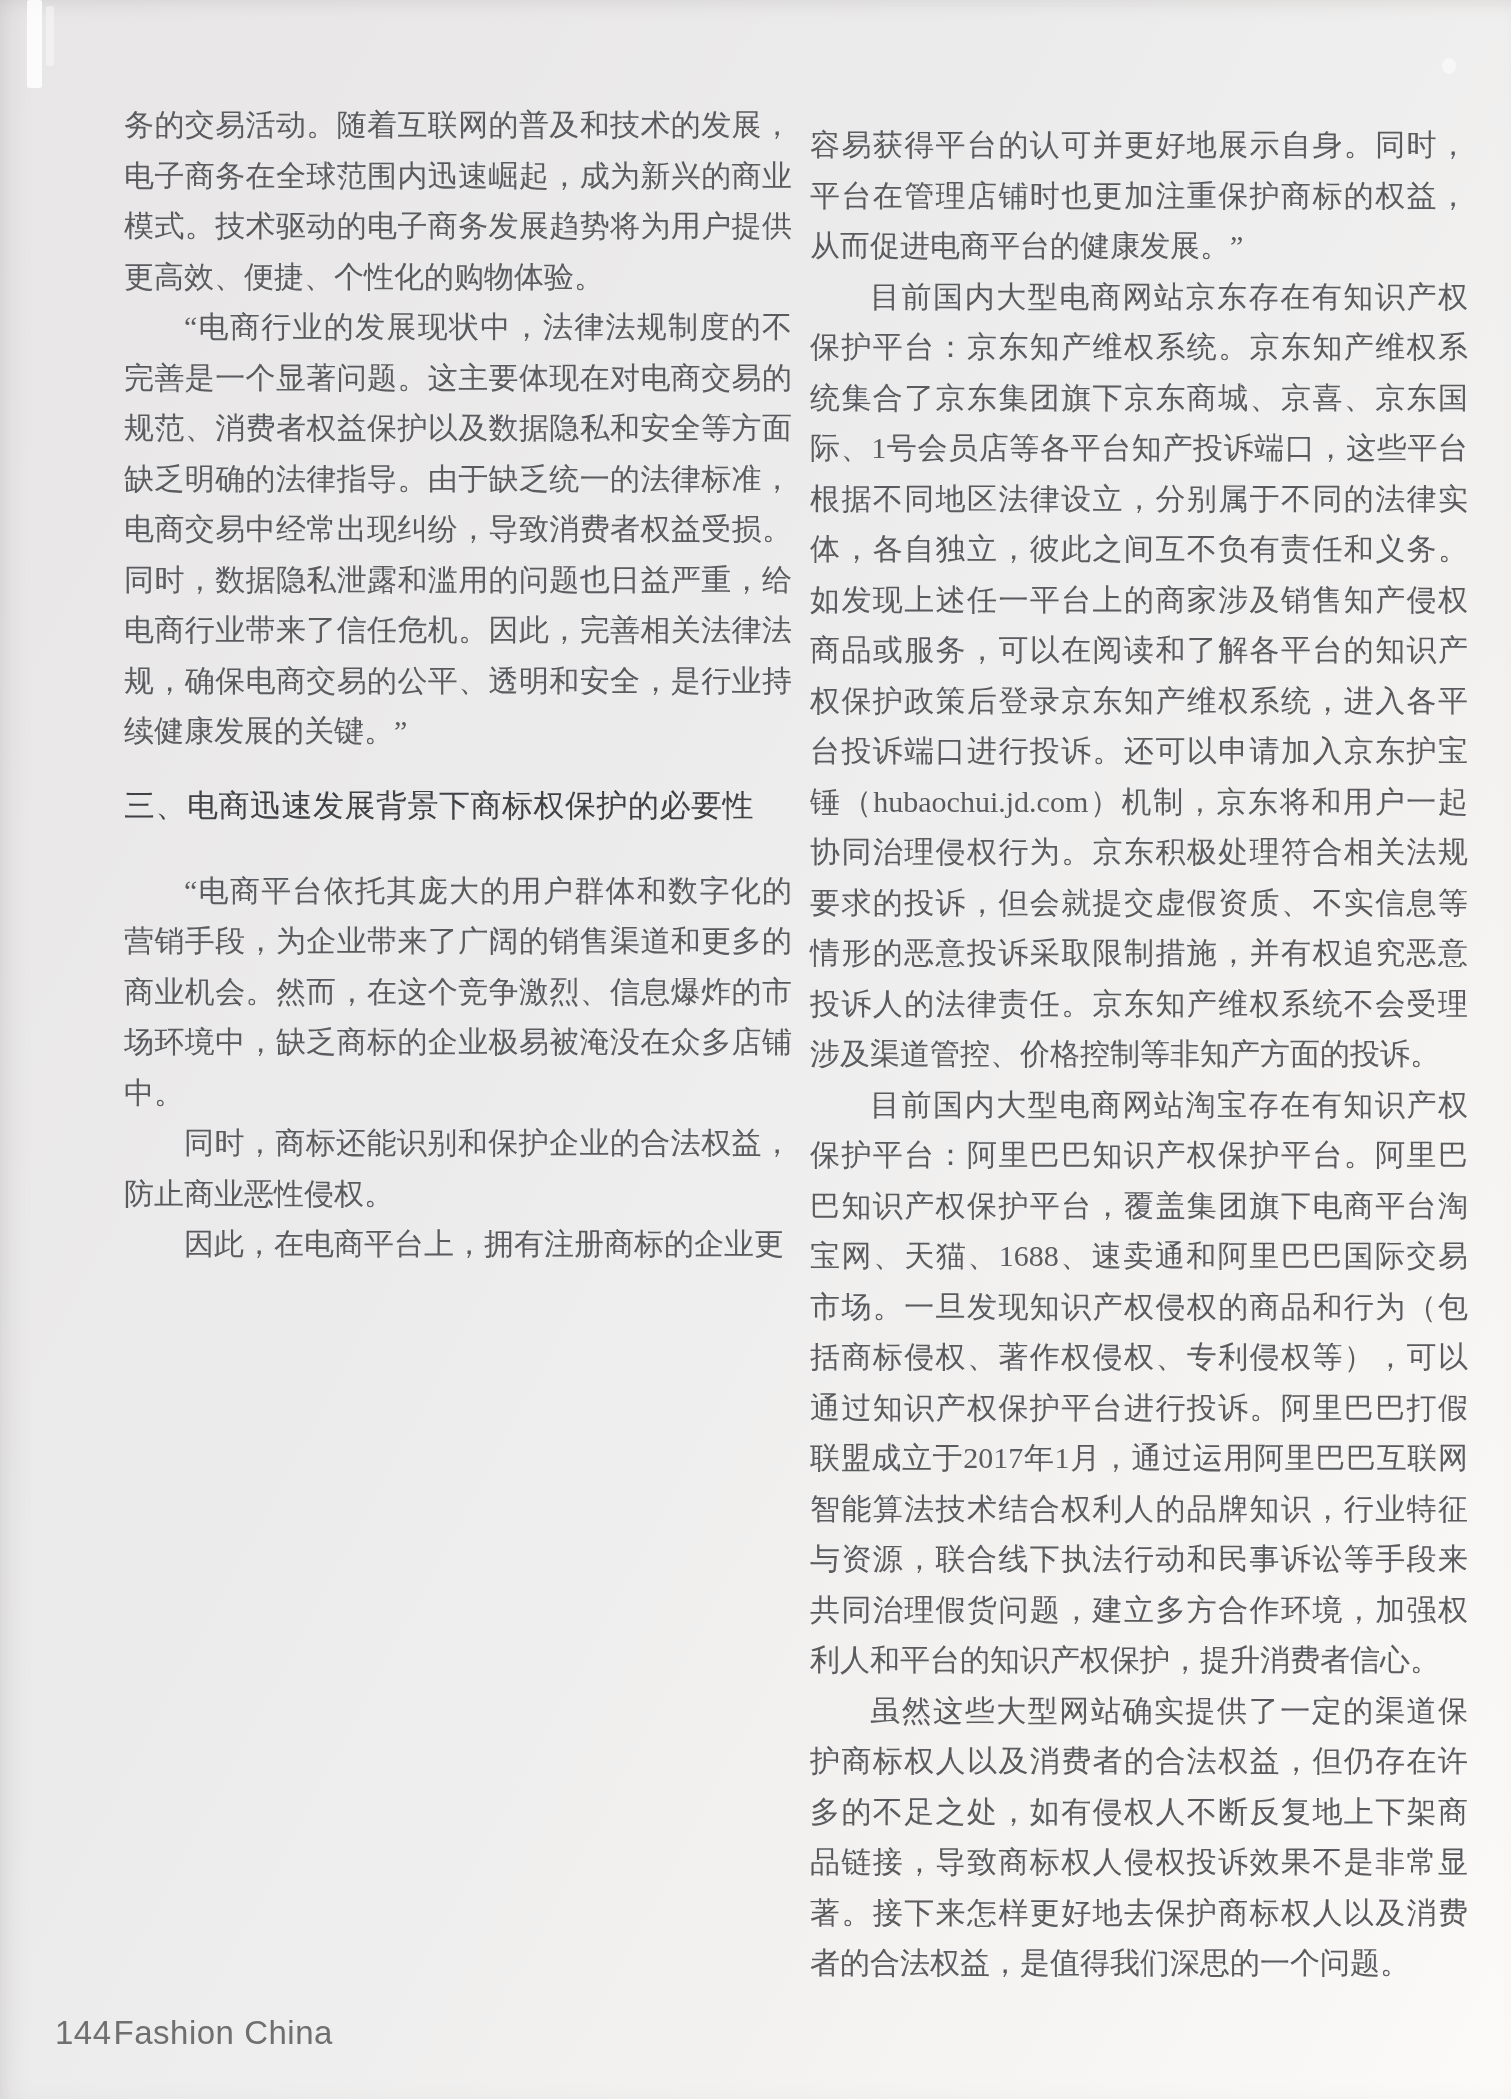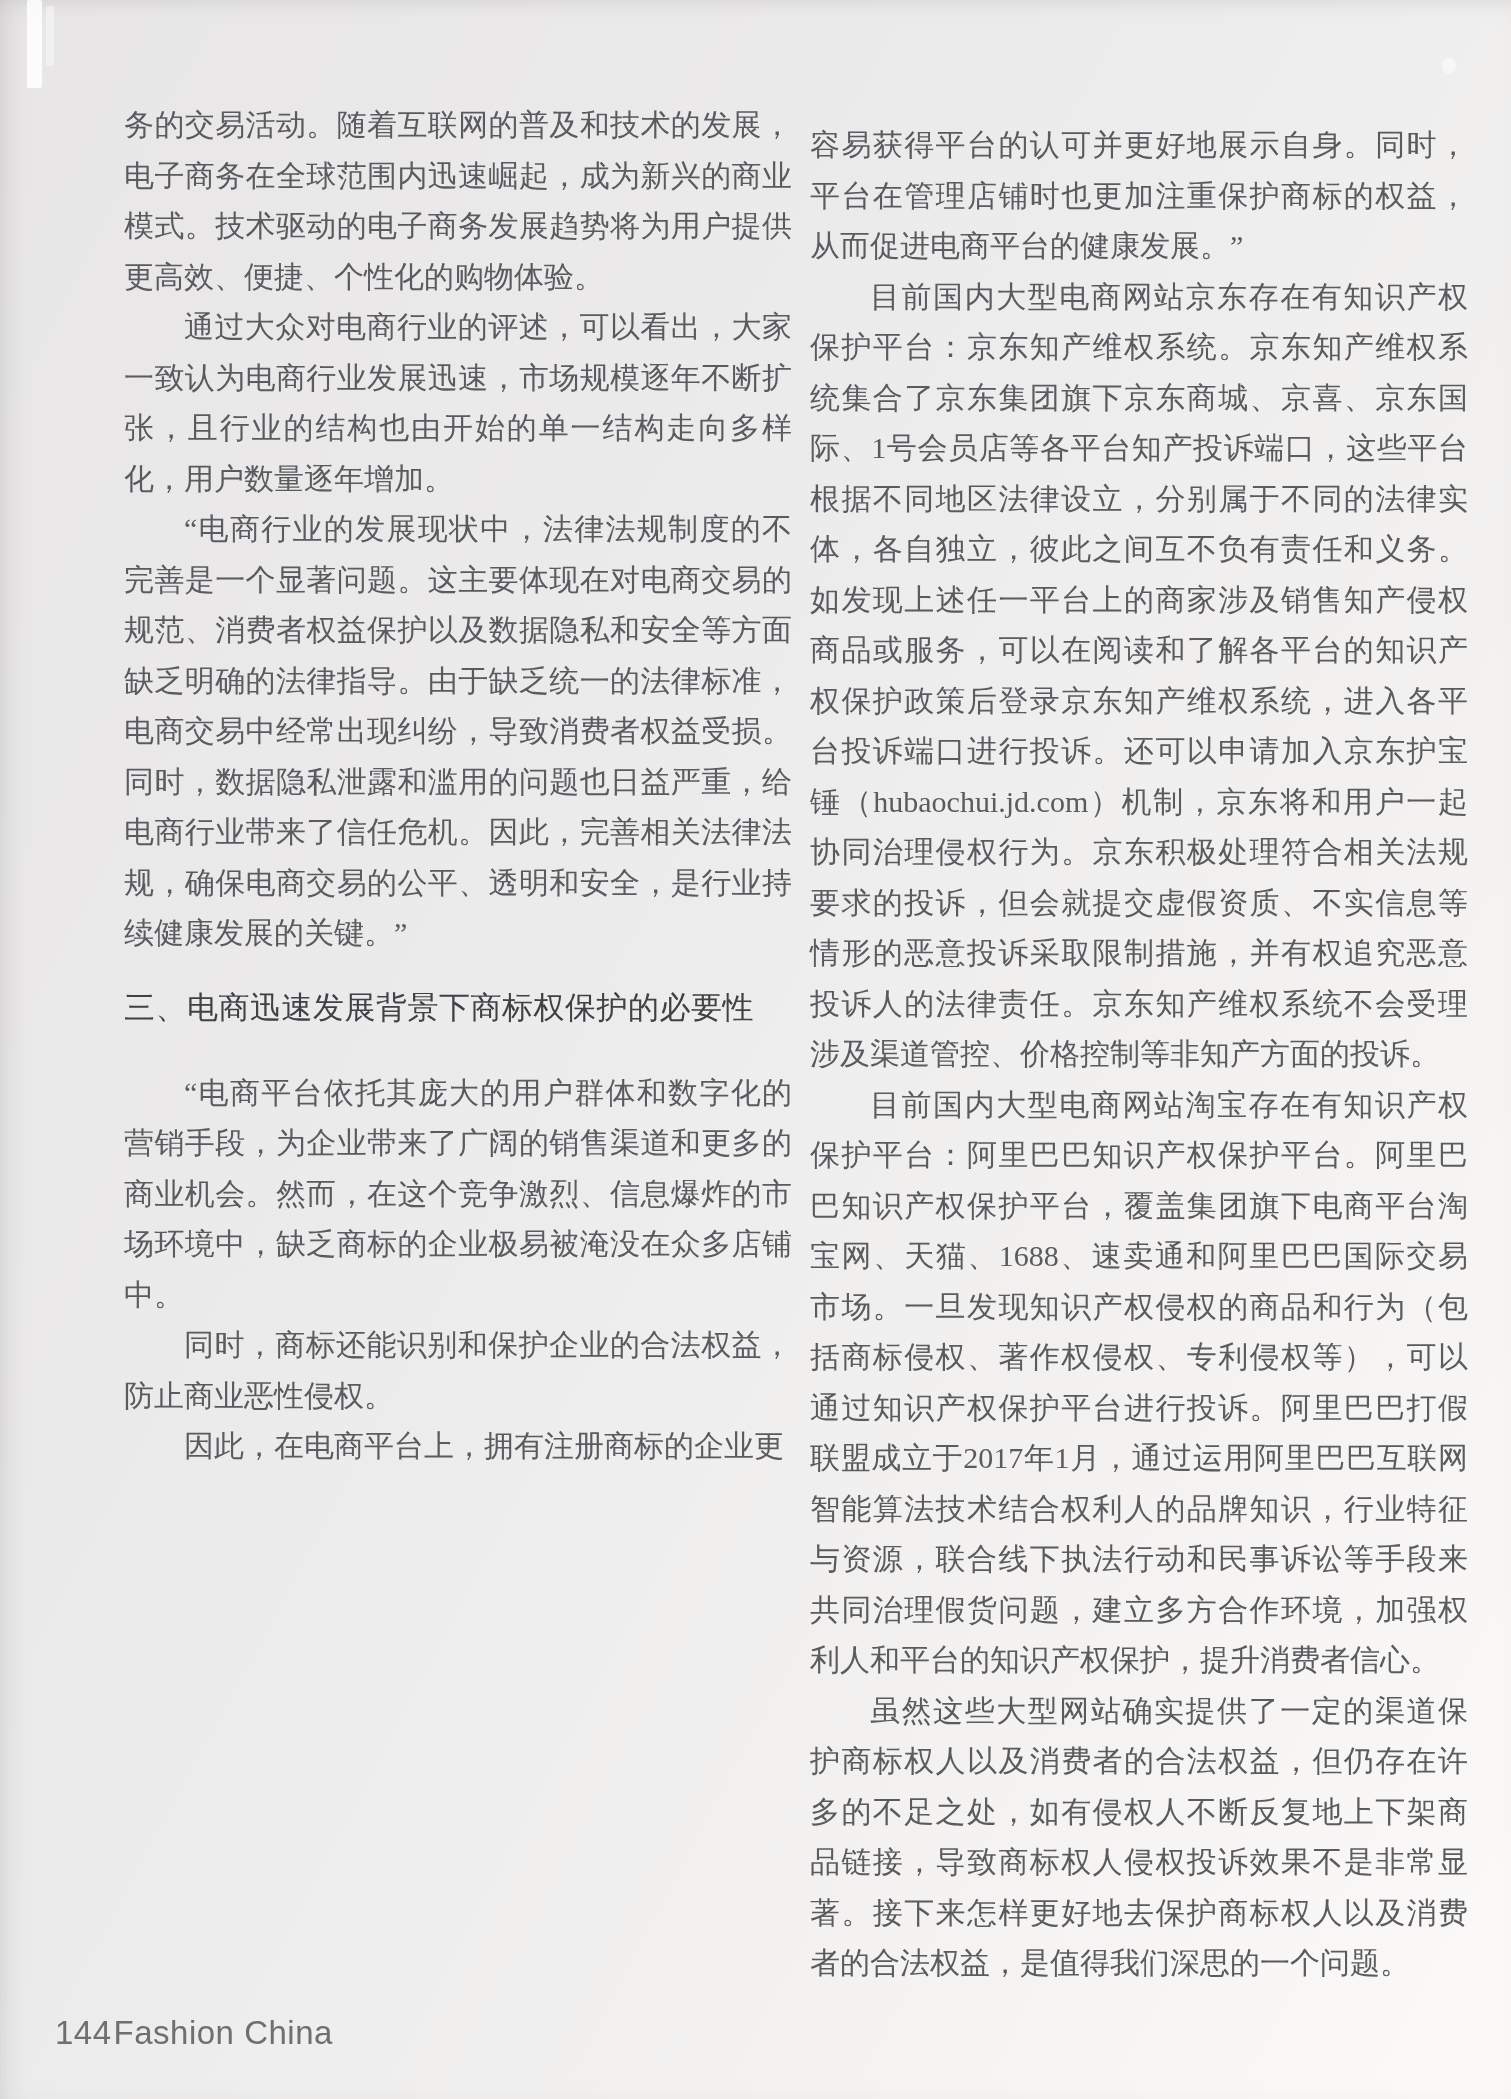--- a/index.html
+++ b/index.html
@@ -65,21 +65,20 @@
 
 <div class="page">
 
   <div class="edge-shade"></div>
   <div class="artifact a1"></div>
   <div class="artifact a2"></div>
   <div class="artifact a3"></div>
 
   <div class="col col-left">
     <p class="no-indent">务的交易活动。随着互联网的普及和技术的发展，电子商务在全球范围内迅速崛起，成为新兴的商业模式。技术驱动的电子商务发展趋势将为用户提供更高效、便捷、个性化的购物体验。</p>
-    <p>通过大众对电商行业的评述，可以看出，大家一致认为电商行业发展迅速，市场规模逐年不断扩张，且行业的结构也由开始的单一结构走向多样化，用户数量逐年增加。</p>
     <p>“电商行业的发展现状中，法律法规制度的不完善是一个显著问题。这主要体现在对电商交易的规范、消费者权益保护以及数据隐私和安全等方面缺乏明确的法律指导。由于缺乏统一的法律标准，电商交易中经常出现纠纷，导致消费者权益受损。同时，数据隐私泄露和滥用的问题也日益严重，给电商行业带来了信任危机。因此，完善相关法律法规，确保电商交易的公平、透明和安全，是行业持续健康发展的关键。”</p>
     <h2 class="section-heading">三、电商迅速发展背景下商标权保护的必要性</h2>
     <p>“电商平台依托其庞大的用户群体和数字化的营销手段，为企业带来了广阔的销售渠道和更多的商业机会。然而，在这个竞争激烈、信息爆炸的市场环境中，缺乏商标的企业极易被淹没在众多店铺中。</p>
     <p>同时，商标还能识别和保护企业的合法权益，防止商业恶性侵权。</p>
     <p>因此，在电商平台上，拥有注册商标的企业更</p>
   </div>
 
   <div class="col col-right">
     <p class="no-indent">容易获得平台的认可并更好地展示自身。同时，平台在管理店铺时也更加注重保护商标的权益，从而促进电商平台的健康发展。”</p>
     <p>目前国内大型电商网站京东存在有知识产权保护平台：京东知产维权系统。京东知产维权系统集合了京东集团旗下京东商城、京喜、京东国际、1号会员店等各平台知产投诉端口，这些平台根据不同地区法律设立，分别属于不同的法律实体，各自独立，彼此之间互不负有责任和义务。如发现上述任一平台上的商家涉及销售知产侵权商品或服务，可以在阅读和了解各平台的知识产权保护政策后登录京东知产维权系统，进入各平台投诉端口进行投诉。还可以申请加入京东护宝锤（hubaochui.jd.com）机制，京东将和用户一起协同治理侵权行为。京东积极处理符合相关法规要求的投诉，但会就提交虚假资质、不实信息等情形的恶意投诉采取限制措施，并有权追究恶意投诉人的法律责任。京东知产维权系统不会受理涉及渠道管控、价格控制等非知产方面的投诉。</p>

